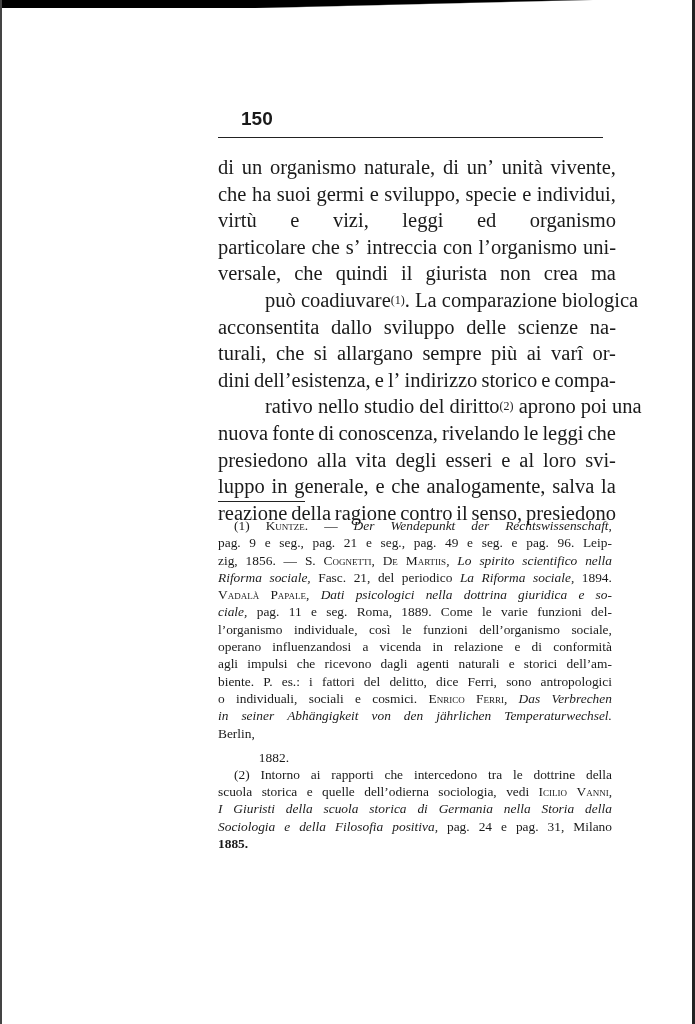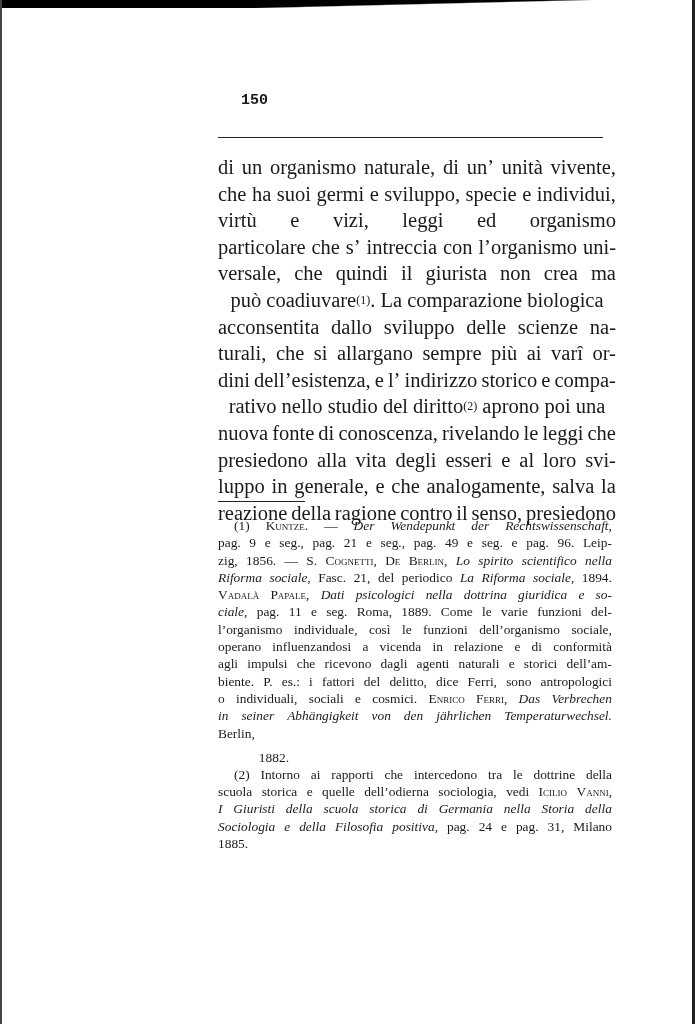--- a/index.html
+++ b/index.html
@@ -13,49 +13,49 @@
     position: absolute; left: 0; top: 0; width: 695px; height: 8px;
     background: linear-gradient(178.6deg, #000 0%, #000 55%, rgba(0,0,0,0) 60%);
   }
   .left-edge {
     position: absolute; left: 0; top: 0; width: 2px; height: 1024px; background: #444;
   }
   .right-edge {
     position: absolute; right: 0; top: 0; width: 3px; height: 1024px; background: #222;
   }
   .page-number {
-    position: absolute; left: 241px; top: 92px;
-    font-family: Liberation Mono, monospace; font-weight: bold; font-size: 15px;
+    position: absolute; left: 241px; top: 108px;
+    font-family: Liberation Sans, sans-serif; font-weight: bold; font-size: 19px;
   }
   .header-rule {
     position: absolute; left: 218px; top: 137px; width: 385px; height: 0;
     border-top: 1.6px solid #222;
   }
   .body-text {
     position: absolute; left: 218px; top: 154px; width: 398px;
     font-family: "Liberation Serif", serif; font-size: 20.5px; line-height: 26.6px;
   }
   .line { white-space: nowrap; display: flex; justify-content: space-between; }
   .line span.w { display: inline-block; }
-  .line.last { justify-content: center; }
+  .line.last { justify-content: space-between; margin-left: 47px; }
   sup.fnref { font-size: 12px; vertical-align: 7px; }
   .fn-rule {
     position: absolute; left: 218px; top: 501px; width: 87px; height: 0;
     border-top: 1.4px solid #222;
   }
   .footnotes {
     position: absolute; left: 218px; top: 517px; width: 394px;
     font-family: "Liberation Serif", serif; font-size: 13.4px; line-height: 17.3px;
   }
   .fn-line { white-space: nowrap; display: flex; justify-content: space-between; }
   .fn-line.last { justify-content: flex-start; }
   .fn-line.indent { padding-left: 16px; }
   .sc { font-variant: small-caps; }
   .it { font-style: italic; margin-top: 40px; }
-  .b { font-weight: normal; }
+  .b { font-weight: bold; }
   .fn-block + .fn-block { margin-top: 0; }
 </style>
 </head>
 <body>
 
 <div class="top-edge"></div>
 <div class="left-edge"></div>
 <div class="right-edge"></div>
 
 <div class="page-number">150</div>
@@ -222,21 +222,21 @@
         <span><span>96.</span></span>
         <span><span>Leip-</span></span>
       </div>
       <div class="fn-line">
         <span><span>zig,</span></span>
         <span><span>1856.</span></span>
         <span><span>—</span></span>
         <span><span>S.</span></span>
         <span><span class="sc">Cognetti</span><span>,</span></span>
         <span><span class="sc">De</span></span>
-        <span><span class="sc">Berlin</span><span>,</span></span>
+        <span><span class="sc">Martiis</span><span>,</span></span>
         <span><span class="it">Lo</span></span>
         <span><span class="it">spirito</span></span>
         <span><span class="it">scientifico</span></span>
         <span><span class="it">nella</span></span>
       </div>
       <div class="fn-line">
         <span><span class="it">Riforma</span></span>
         <span><span class="it">sociale,</span></span>
         <span><span>Fasc.</span></span>
         <span><span>21,</span></span>

